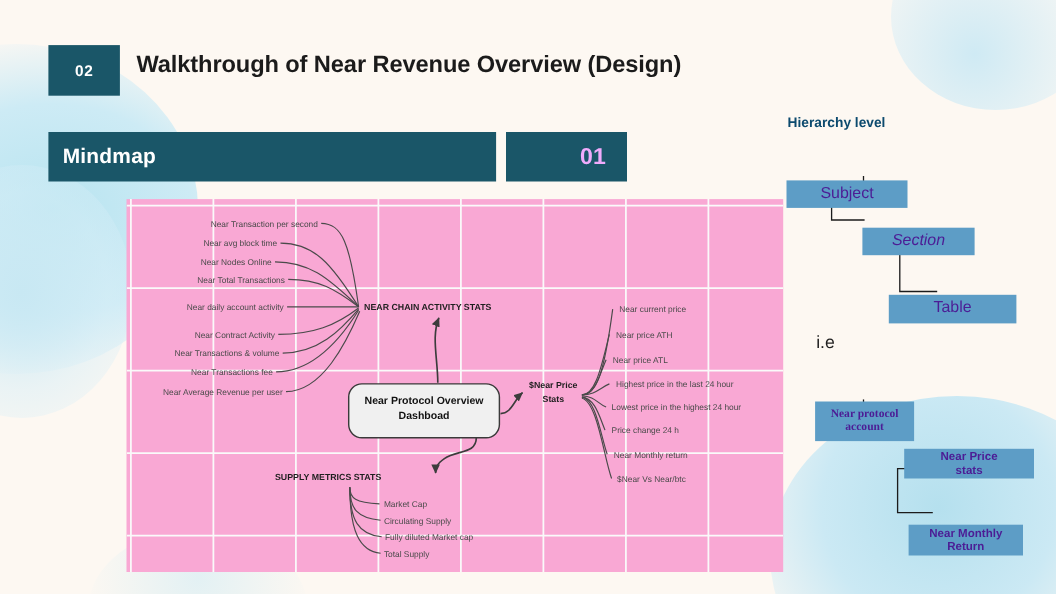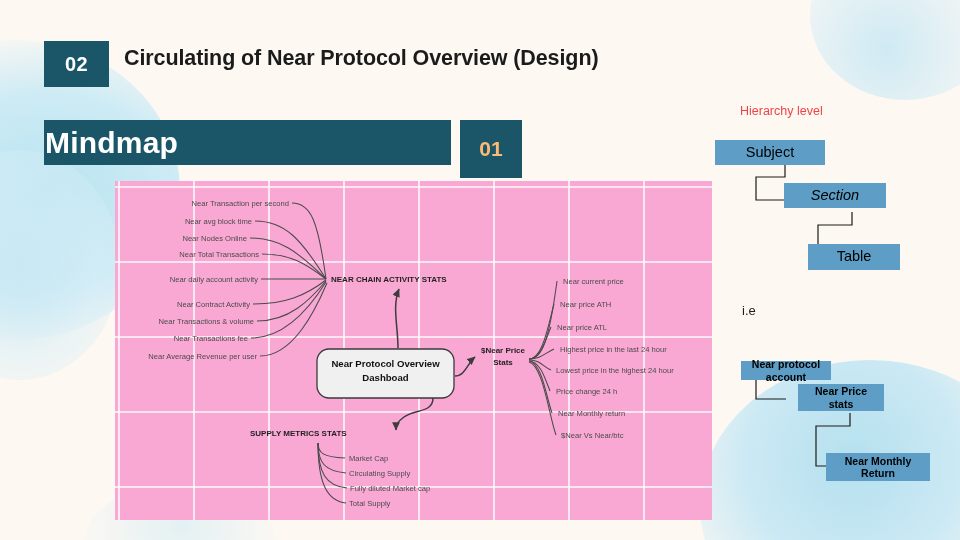--- a/index.html
+++ b/index.html
@@ -59,21 +59,21 @@
 
   
   #section-badge {
     position: absolute;
     left: 44px;
     top: 41px;
     width: 65px;
     height: 46px;
     background: #1a5668;
     color: #ffffff;
-    font-size: 20px;
+    font-size: 14px;
     font-weight: bold;
     display: flex;
     align-items: center;
     justify-content: center;
     letter-spacing: 0.5px;
   }
   #page-title {
     position: absolute;
     left: 124px;
     top: 46px;
@@ -89,38 +89,39 @@
     left: 44px;
     top: 120px;
     width: 407px;
     height: 45px;
     background: #1a5668;
     display: flex;
     align-items: center;
   }
   #mindmap-bar-label {
     color: #ffffff;
-    font-size: 30px;
-    font-weight: bold;
-    margin-left: 1px;
+    font-size: 19px;
+    font-weight: bold;
+    margin-left: 13px;
     letter-spacing: 0.2px;
   }
   #mindmap-number-badge {
     position: absolute;
     left: 460px;
     top: 120px;
     width: 62px;
-    height: 58px;
+    height: 45px;
     background: #1a5668;
-    color: #fdba74;
+    color: #f0abfc;
     font-size: 21px;
     font-weight: bold;
     display: flex;
     align-items: center;
     justify-content: center;
+    padding-left: 48px;
   }
 
   
   #mindmap-canvas {
     position: absolute;
     left: 115px;
     top: 181px;
     width: 597px;
     height: 339px;
     background: #f9a8d4;
@@ -158,45 +159,46 @@
   .mm-grid { stroke: #fafafa; stroke-width: 1.6; }
   .mm-centerbox {
     fill: #f0f0f0;
     stroke: #3a3a3a;
     stroke-width: 1.3;
   }
 
   
   #hierarchy-heading {
     position: absolute;
-    left: 740px;
+    left: 716px;
     top: 104px;
     font-size: 12.5px;
-    font-weight: normal;
-    color: #ef4444;
+    font-weight: bold;
+    color: #0c4a6e;
   }
   #ie-heading {
     position: absolute;
     left: 742px;
     top: 303px;
-    font-size: 13px;
+    font-size: 16px;
     color: #1f1f1f;
   }
 
   .hier-box {
     position: absolute;
     background: #5d9dc6;
-    color: #000000;
+    color: #4c1d95;
     display: flex;
     align-items: center;
     justify-content: center;
     text-align: center;
     font-size: 14.5px;
     line-height: 1.1;
     box-sizing: border-box;
+    margin-top: 24px;
   }
   .hier-box.small {
     font-size: 10.5px;
     font-weight: bold;
     line-height: 1.15;
   }
   .hier-connector {
     position: absolute;
     pointer-events: none;
   }
@@ -205,21 +207,21 @@
 </head>
 <body>
 
 <div class="bg-blob" id="blob-left"></div>
 <div class="bg-blob" id="blob-left-2"></div>
 <div class="bg-blob" id="blob-topright"></div>
 <div class="bg-blob" id="blob-bottomright"></div>
 <div class="bg-blob" id="blob-bottomleft"></div>
 
 <div id="section-badge">02</div>
-<div id="page-title">Circulating of Near Protocol Overview (Design)</div>
+<div id="page-title">Walkthrough of Near Revenue Overview (Design)</div>
 
 <div id="mindmap-bar">
   <span id="mindmap-bar-label">Mindmap</span>
 </div>
 <div id="mindmap-number-badge">01</div>
 
 <div id="mindmap-canvas">
   <svg width="597" height="339" viewBox="0 0 597 339" xmlns="http://www.w3.org/2000/svg">
 
     <g>
@@ -324,39 +326,39 @@
 
 <div class="hier-connector" style="left:728px; top:160px; width:215px; height:110px;">
   <svg width="215" height="110" xmlns="http://www.w3.org/2000/svg">
     <path d="M 57,0 L 57,17 L 28,17 L 28,40 L 58,40" fill="none" stroke="#1b1b1b" stroke-width="1.2"></path>
     <path d="M 124,52 L 124,65 L 90,65 L 90,105 L 124,105" fill="none" stroke="#1b1b1b" stroke-width="1.2"></path>
   </svg>
 </div>
 
 <div class="hier-box" style="left:715px; top:140px; width:110px; height:25px;">Subject</div>
 <div class="hier-box" style="left:784px; top:183px; width:102px; height:25px;font-style:italic;">Section</div>
-<div class="hier-box" style="left:808px; top:244px; width:92px; height:26px;">Table</div>
+<div class="hier-box" style="left:808px; top:244px; width:116px; height:26px;">Table</div>
 
 <div id="ie-heading">i.e</div>
 
 <div class="hier-connector" style="left:728px; top:363px; width:215px; height:115px;">
   <svg width="215" height="115" xmlns="http://www.w3.org/2000/svg">
     <path d="M 57,0 L 57,13 L 28,13 L 28,36 L 58,36" fill="none" stroke="#1b1b1b" stroke-width="1.2"></path>
     <path d="M 122,50 L 122,63 L 88,63 L 88,103 L 120,103" fill="none" stroke="#1b1b1b" stroke-width="1.2"></path>
   </svg>
 </div>
 
-<div class="hier-box small" style="left:741px; top:361px; width:90px; height:19px;">
+<div class="hier-box small" style="left:741px; top:341px; width:90px; height:36px;font-family:Liberation Serif, serif;">
   <span>
     <span>Near protocol</span><br>
     <span>account</span>
   </span>
 </div>
 
-<div class="hier-box small" style="left:798px; top:384px; width:86px; height:27px;">
+<div class="hier-box small" style="left:822px; top:384px; width:118px; height:27px;">
   <span>
     <span>Near Price</span><br>
     <span>stats</span>
   </span>
 </div>
 
 <div class="hier-box small" style="left:826px; top:453px; width:104px; height:28px;">
   <span>
     <span>Near Monthly</span><br>
     <span>Return</span>

